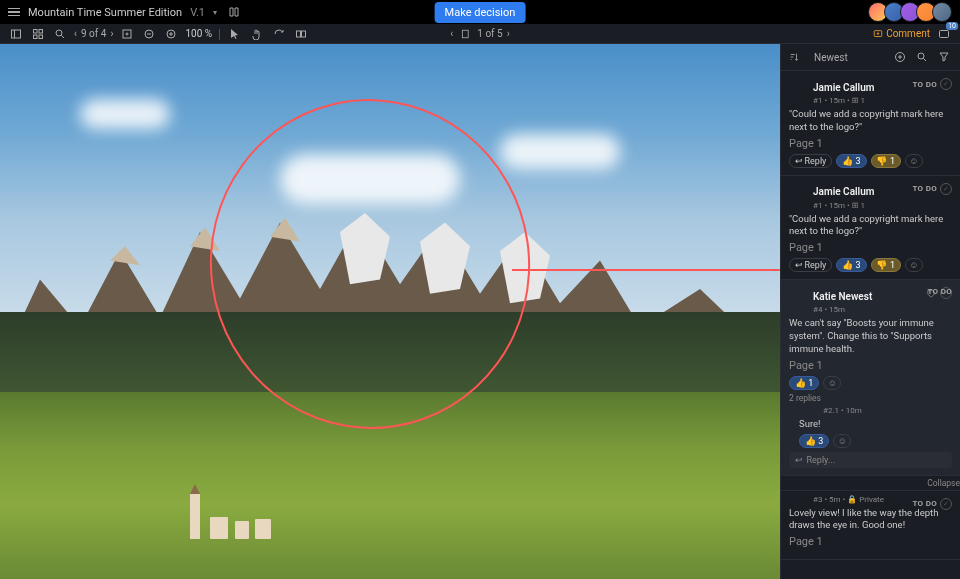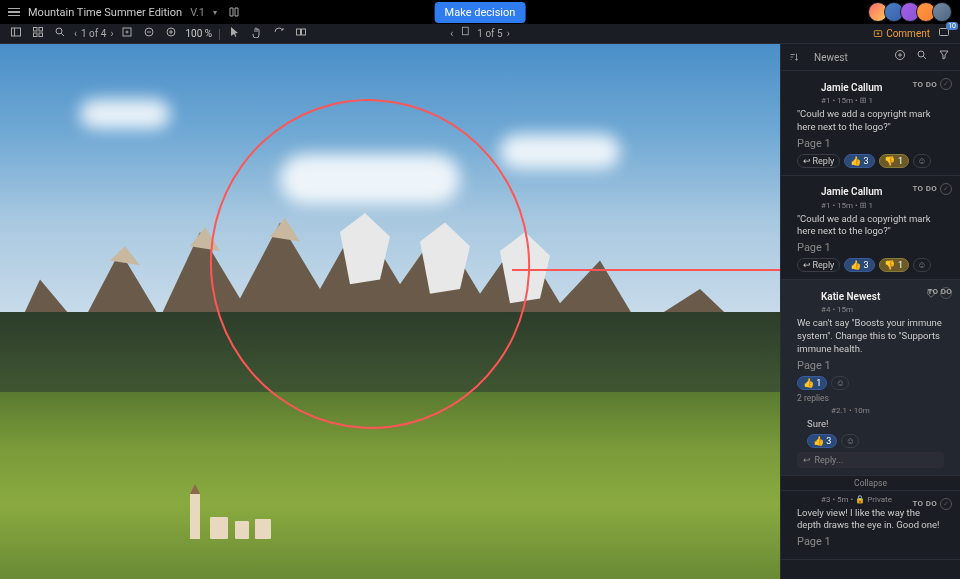--- a/index.html
+++ b/index.html
@@ -18,21 +18,21 @@
 .avatars{display:flex}
 .avatar{width:20px;height:20px;border-radius:50%;margin-left:-4px;border:1.5px solid #1a1d24}
 .avatar.a1{background:linear-gradient(135deg,#ff6b6b,#feca57)}
 .avatar.a2{background:linear-gradient(135deg,#4a7fc9,#3a5fa9)}
 .avatar.a3{background:linear-gradient(135deg,#a55eea,#8854d0)}
 .avatar.a4{background:linear-gradient(135deg,#fd9644,#fa8231)}
 .avatar.a5{background:linear-gradient(135deg,#778ca3,#4b6584)}
 .toolbar{height:20px;background:#1a1d24;display:flex;align-items:center;padding:0 8px;border-bottom:1px solid #2a2d35;justify-content:space-between}
 .toolbar-left,.toolbar-center,.toolbar-right{display:flex;align-items:center;gap:6px}
 .toolbar-center{position:absolute;left:50%;transform:translateX(-50%)}
-.tool-icon{width:16px;height:16px;display:flex;justify-content:center;color:#aaa;cursor:pointer;font-size:10px}
+.tool-icon{width:16px;height:16px;display:flex;align-items:center;justify-content:center;color:#aaa;cursor:pointer;font-size:10px}
 .pager{display:flex;align-items:center;gap:4px;font-size:10px;color:#aaa}
 .zoom{font-size:10px;color:#ccc}
 .comment-btn{color:#f0a030;font-size:10px;display:flex;align-items:center;gap:3px;cursor:pointer}
 .notif-icon{color:#aaa;position:relative}
 .notif-badge{position:absolute;top:-4px;right:-6px;background:#4a7fc9;font-size:7px;padding:0 2px;border-radius:3px;color:#fff}
 .main{display:flex;height:535px}
 .canvas{flex:1;position:relative;overflow:hidden;background:#000}
 .sky{position:absolute;top:0;left:0;right:0;height:55%;background:linear-gradient(180deg,#4a8fc9 0%,#6fa8d4 30%,#a8c8e0 60%,#d0e0ec 100%)}
 .cloud{position:absolute;background:rgba(255,255,255,0.85);border-radius:50px;filter:blur(8px)}
 .c1{width:180px;height:50px;top:110px;left:280px}
@@ -47,42 +47,42 @@
 .h2{width:14px;height:18px;bottom:0;left:55px}
 .h3{width:16px;height:20px;bottom:0;left:75px}
 .steeple{position:absolute;bottom:0;left:10px;width:10px;height:45px;background:#e8d8c0}
 .steeple::before{content:"";position:absolute;top:-10px;left:0;border-left:5px solid transparent;border-right:5px solid transparent;border-bottom:10px solid #8a6a4a}
 .annotation{position:absolute;top:55px;left:210px;width:320px;height:330px;border:2.5px solid #ff5555;border-radius:50%;transform:rotate(-8deg)}
 .annotation-line{position:absolute;top:225px;left:512px;width:268px;height:1.5px;background:#ff5555}
 .sidebar{width:180px;background:#1a1d24;border-left:1px solid #2a2d35;display:flex;flex-direction:column;overflow-y:auto}
 .sidebar-header{display:flex;align-items:center;justify-content:space-between;padding:5px 8px;border-bottom:1px solid #2a2d35}
 .sort-label{display:flex;align-items:center;gap:15px;font-size:10px;color:#aaa}
 .sidebar-actions{display:flex;gap:6px}
-.comment{padding:7px 16px;border-bottom:1px solid #2a2d35;position:relative}
+.comment{padding:7px 8px;border-bottom:1px solid #2a2d35;position:relative}
 .comment.active{background:#232730}
 .comment-head{display:flex;align-items:center;gap:6px;margin-bottom:3px}
 .comment-avatar{width:18px;height:18px;border-radius:50%;flex-shrink:0}
 .comment-author{font-size:10px;font-weight:600;color:#eee}
 .verified{color:#f0a030;font-size:8px}
 .comment-meta{font-size:8px;color:#888;margin-left:24px;margin-top:-3px;margin-bottom:3px}
 .comment-badges{position:absolute;top:7px;right:8px;display:flex;gap:3px;align-items:center}
 .status-badge{font-size:8px;color:#aaa;font-weight:600;letter-spacing:0.3px}
 .check-circle{width:12px;height:12px;border:1px solid #555;border-radius:50%;display:flex;align-items:center;justify-content:center;font-size:7px;color:#555}
 .comment-body{font-size:9.5px;color:#ccc;line-height:1.35;margin-bottom:3px}
 .comment-page{font-size:11px;color:#888;margin-bottom:4px}
 .comment-actions{display:flex;gap:4px;align-items:center}
 .reply-btn{display:flex;align-items:center;gap:2px;font-size:9px;color:#ccc;padding:1px 5px;border:1px solid #3a3d45;border-radius:8px;cursor:pointer}
 .reaction{display:flex;align-items:center;gap:2px;font-size:9px;padding:1px 5px;border-radius:8px;cursor:pointer;border:1px solid #3a3d45}
 .reaction.blue{background:#2a4a7a;border-color:#3a5a9a}
 .reaction.yellow{background:#6a5a2a;border-color:#8a7a3a}
 .reaction-add{width:18px;height:14px;border:1px solid #3a3d45;border-radius:8px;display:flex;align-items:center;justify-content:center;font-size:9px;color:#888;cursor:pointer}
 .thread-count{font-size:8.5px;color:#888;margin:3px 0}
 .thread-reply{margin-left:10px;padding-top:3px}
 .reply-input{background:#2a2d35;border-radius:4px;padding:3px 6px;font-size:9px;color:#888;margin-top:4px;display:flex;align-items:center;gap:4px}
-.collapse-label{text-align:center;font-size:8.5px;color:#888;padding:2px 0;border-bottom:1px solid #2a2d35;cursor:pointer}
+.collapse-label{text-align:right;font-size:8.5px;color:#888;padding:2px 0;border-bottom:1px solid #2a2d35;cursor:pointer}
 .tag-icon{width:10px;height:10px;color:#888}
 </style>
 </head>
 <body>
 
 <div class="topbar">
   <div class="topbar-left">
     <div class="hamburger">
         <span></span>
         <span></span>
@@ -128,21 +128,21 @@
         </svg>
       </span>
     <span class="tool-icon">
         <svg width="12" height="12" viewBox="0 0 24 24" fill="none" stroke="currentColor" stroke-width="2">
           <circle cx="10" cy="10" r="6"></circle>
           <line x1="20" y1="20" x2="14.5" y2="14.5"></line>
         </svg>
       </span>
     <div class="pager">
       <span>‹</span>
-      <span>1 of 4</span>
+      <span>9 of 4</span>
       <span>›</span>
     </div>
     <span class="tool-icon">
         <svg width="12" height="12" viewBox="0 0 24 24" fill="none" stroke="currentColor" stroke-width="2">
           <rect x="4" y="4" width="16" height="16"></rect>
           <circle cx="12" cy="12" r="2"></circle>
         </svg>
       </span>
     <span class="tool-icon">
         <svg width="12" height="12" viewBox="0 0 24 24" fill="none" stroke="currentColor" stroke-width="2">

